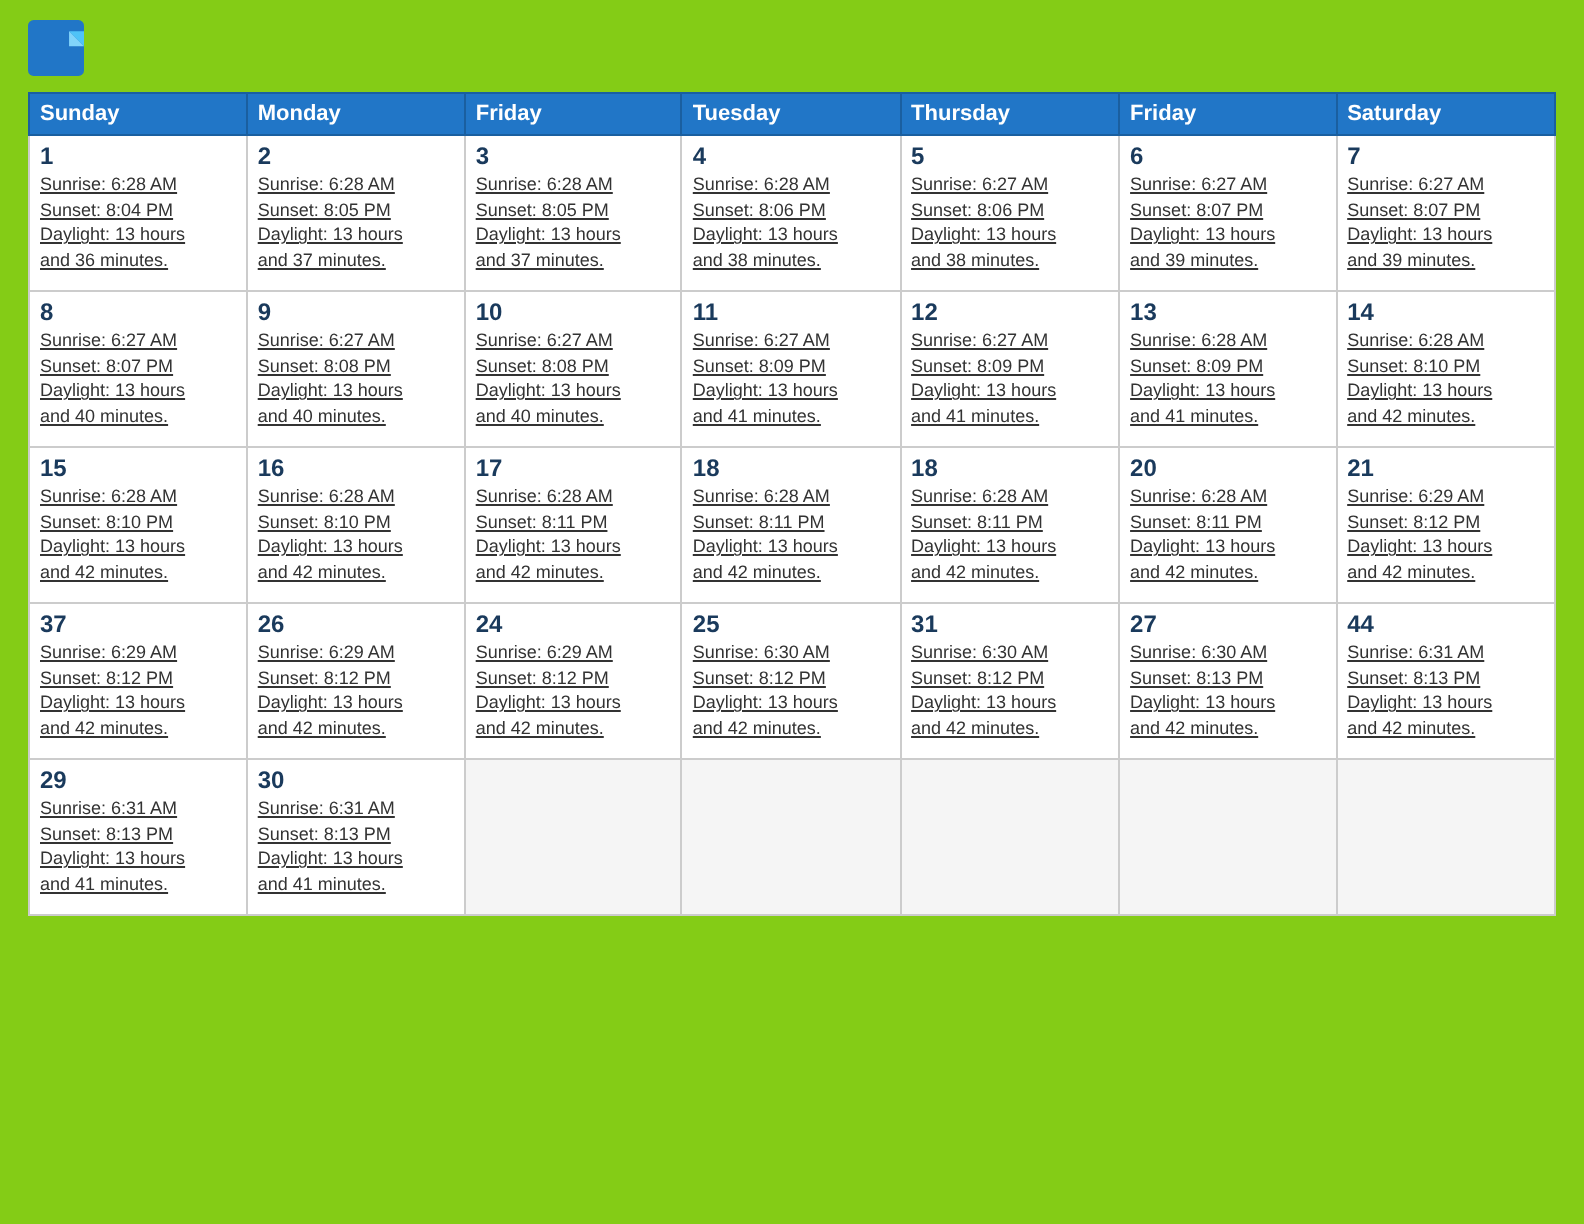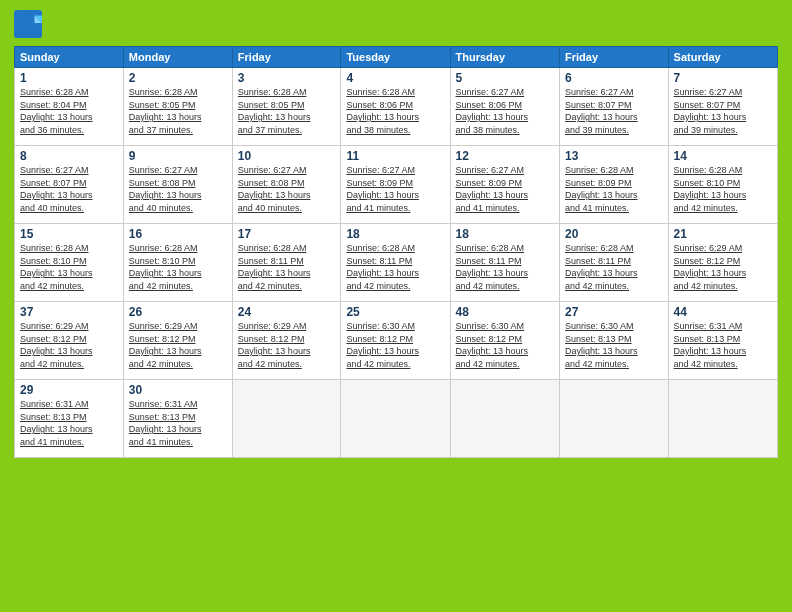--- a/index.html
+++ b/index.html
@@ -301,21 +301,21 @@
 and 42 minutes.</div>
           </td>
           <td>
             <span class="day-num">25</span>
             <div class="day-info" style="white-space: pre-line;">Sunrise: 6:30 AM
 Sunset: 8:12 PM
 Daylight: 13 hours
 and 42 minutes.</div>
           </td>
           <td>
-            <span class="day-num">48</span>
+            <span class="day-num">31</span>
             <div class="day-info" style="white-space: pre-line;">Sunrise: 6:30 AM
 Sunset: 8:12 PM
 Daylight: 13 hours
 and 42 minutes.</div>
           </td>
           <td>
             <span class="day-num">27</span>
             <div class="day-info" style="white-space: pre-line;">Sunrise: 6:30 AM
 Sunset: 8:13 PM
 Daylight: 13 hours

